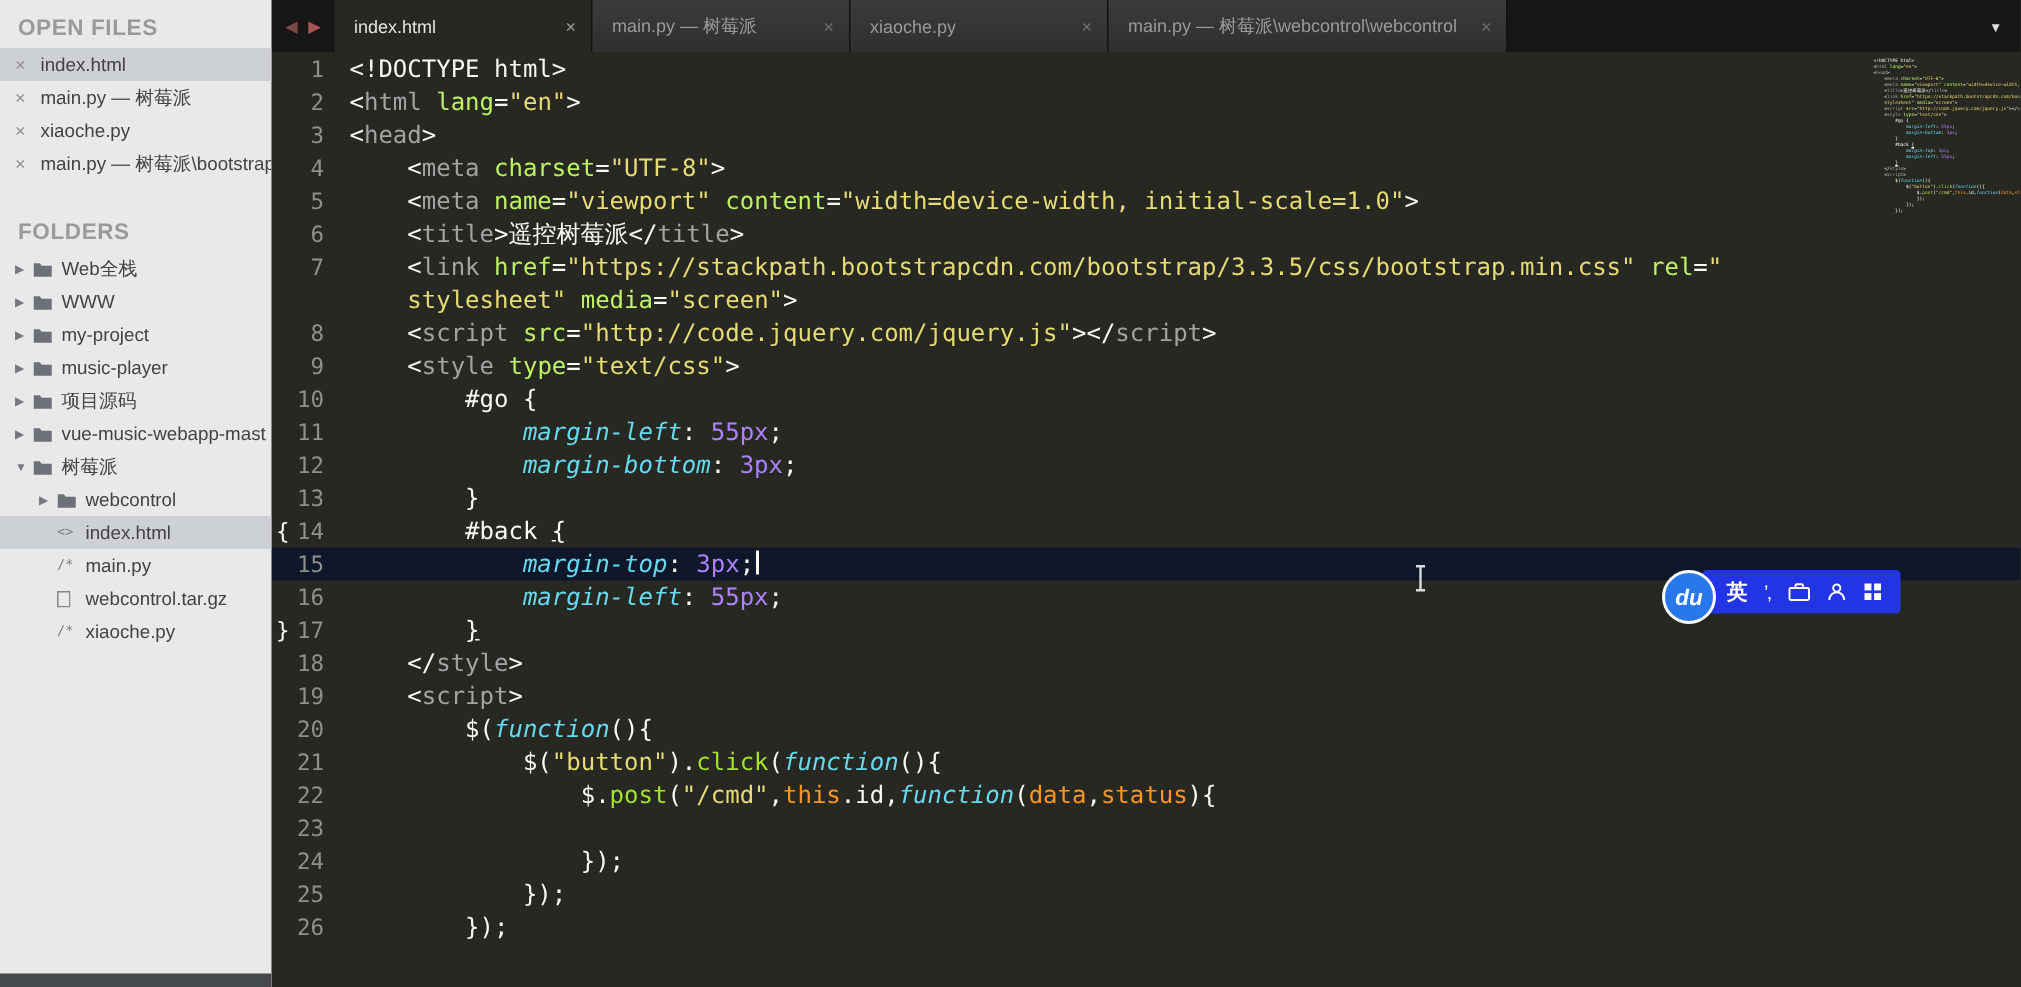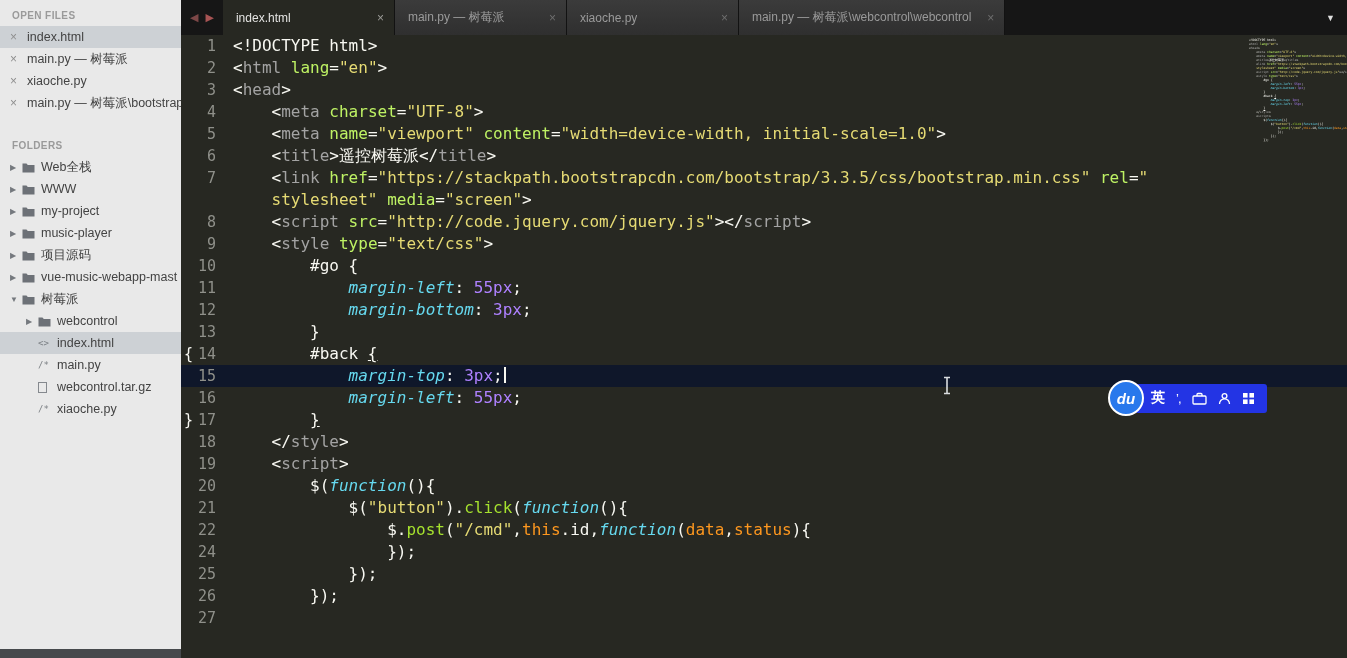--- a/index.html
+++ b/index.html
@@ -1,21 +1,21 @@
 <!DOCTYPE html>
 <html><head>
 <meta charset="utf-8">
 <style>
   html,body{margin:0;padding:0}
   body{width:1347px;height:658px;position:relative;overflow:hidden;background:#272822;font-family:"Liberation Sans",sans-serif}
   .app{display:flex;height:658px}
 
   
   .sidebar{width:181px;min-width:181px;background:#e9e9e9;position:relative;overflow:hidden;z-index:2}
-  .sb-header{font-size:10px;font-weight:700;color:#9a9a9a;letter-spacing:.4px;padding:10px 0 5px 12px}
+  .sb-header{font-size:15px;font-weight:700;color:#9a9a9a;letter-spacing:.4px;padding:10px 0 5px 12px}
   .sb-header.folders{margin-top:16px}
   .sb-row{height:22px;display:flex;align-items:center;font-size:12.5px;color:#434343;padding-left:10px;white-space:nowrap;overflow:hidden;cursor:default}
   .sb-row.sel{background:#cdd1d5}
   .of-x{color:#8f8f8f;width:12px;font-size:12px;margin-right:5px;flex:none}
   .tri{width:12px;font-size:8px;color:#75797e;flex:none}
   .fold-ic{margin-right:6px;display:flex;flex:none}
   .file-ic{width:16px;margin-right:3px;color:#7c8085;font-size:9px;font-family:"DejaVu Sans Mono",monospace;flex:none;display:flex;align-items:center}
   .sb-scroll{position:absolute;bottom:0;left:0;width:100%;height:9px;background:#46494c}
 
   
@@ -48,21 +48,21 @@
   .fn{color:#a6e22e}
   .par{color:#fd971f;}
   .u{text-decoration:underline}
   .caret{display:inline-block;width:2px;height:16px;background:#f8f8f0;vertical-align:-2px;margin-left:1px}
 
   
   .minimap{position:absolute;top:0;right:0;width:96px;padding:3px 2px;overflow:hidden;max-height:152px}
   .mini-row{font-size:3px;line-height:4px;white-space:pre;font-family:"DejaVu Sans Mono",monospace}
 
   
-  .ime{position:absolute;left:1108px;top:380px;display:flex;align-items:center;z-index:9}
+  .ime{position:absolute;left:1108px;top:380px;display:flex;align-items:flex-start;z-index:9}
   .ime-logo{width:36px;height:36px;border-radius:50%;background:#2878ec;color:#fff;font-weight:700;font-style:italic;font-size:15px;display:flex;align-items:center;justify-content:center;z-index:2;border:2px solid #fff;box-sizing:border-box}
   .ime-bar{height:29px;margin-left:-9px;background:#2334e4;border-radius:3px;display:flex;align-items:center;gap:11px;padding:0 12px 0 16px;color:#fff}
   .ime-mode{font-size:14px;font-weight:700}
   .ime-punct{font-size:13px;letter-spacing:-1px}
   .ime-ic{display:flex}
 
   
   .mouse{position:absolute;left:941px;top:376px;z-index:10;pointer-events:none}
 </style>
 </head>
@@ -307,34 +307,34 @@
           </div>
           <div class="code-row">
             <div class="gutter"><span class="lnum">21</span></div>
             <div class="code-line"><span class="p">            $(</span><span class="str">"button"</span><span class="p">).</span><span class="fn">click</span><span class="p">(</span><span class="kw">function</span><span class="p">(){</span></div>
           </div>
           <div class="code-row">
             <div class="gutter"><span class="lnum">22</span></div>
             <div class="code-line"><span class="p">                $.</span><span class="fn">post</span><span class="p">(</span><span class="str">"/cmd"</span><span class="p">,</span><span class="par">this</span><span class="p">.id,</span><span class="kw">function</span><span class="p">(</span><span class="par">data</span><span class="p">,</span><span class="par">status</span><span class="p">){</span></div>
           </div>
           <div class="code-row">
+            <div class="gutter"><span class="lnum">23</span></div>
+            <div class="code-line"></div>
+          </div>
+          <div class="code-row">
             <div class="gutter"><span class="lnum">24</span></div>
             <div class="code-line"><span class="p">                });</span></div>
           </div>
           <div class="code-row">
             <div class="gutter"><span class="lnum">25</span></div>
             <div class="code-line"><span class="p">            });</span></div>
           </div>
           <div class="code-row">
             <div class="gutter"><span class="lnum">26</span></div>
             <div class="code-line"><span class="p">        });</span></div>
-          </div>
-          <div class="code-row">
-            <div class="gutter"><span class="lnum">27</span></div>
-            <div class="code-line"></div>
           </div>
         </div>
       <div class="minimap" id="minimap">
           <div class="mini-row"><span class="p">&lt;!DOCTYPE html&gt;</span></div>
           <div class="mini-row"><span class="p">&lt;</span><span class="tag">html</span><span class="p"> </span><span class="attr">lang</span><span class="p">=</span><span class="str">"en"</span><span class="p">&gt;</span></div>
           <div class="mini-row"><span class="p">&lt;</span><span class="tag">head</span><span class="p">&gt;</span></div>
           <div class="mini-row"><span class="p">    &lt;</span><span class="tag">meta</span><span class="p"> </span><span class="attr">charset</span><span class="p">=</span><span class="str">"UTF-8"</span><span class="p">&gt;</span></div>
           <div class="mini-row"><span class="p">    &lt;</span><span class="tag">meta</span><span class="p"> </span><span class="attr">name</span><span class="p">=</span><span class="str">"viewport"</span><span class="p"> </span><span class="attr">content</span><span class="p">=</span><span class="str">"width=device-width, initial-scale=1.0"</span></div>
           <div class="mini-row"><span class="p">    &lt;</span><span class="tag">title</span><span class="p">&gt;</span><span class="p">遥控树莓派</span><span class="p">&lt;/</span><span class="tag">title</span><span class="p">&gt;</span></div>
           <div class="mini-row"><span class="p">    &lt;</span><span class="tag">link</span><span class="p"> </span><span class="attr">href</span><span class="p">=</span><span class="str">"https://stackpath.bootstrapcdn.com/bootstrap/3.3.5/css/bootstrap.min.css"</span></div>

